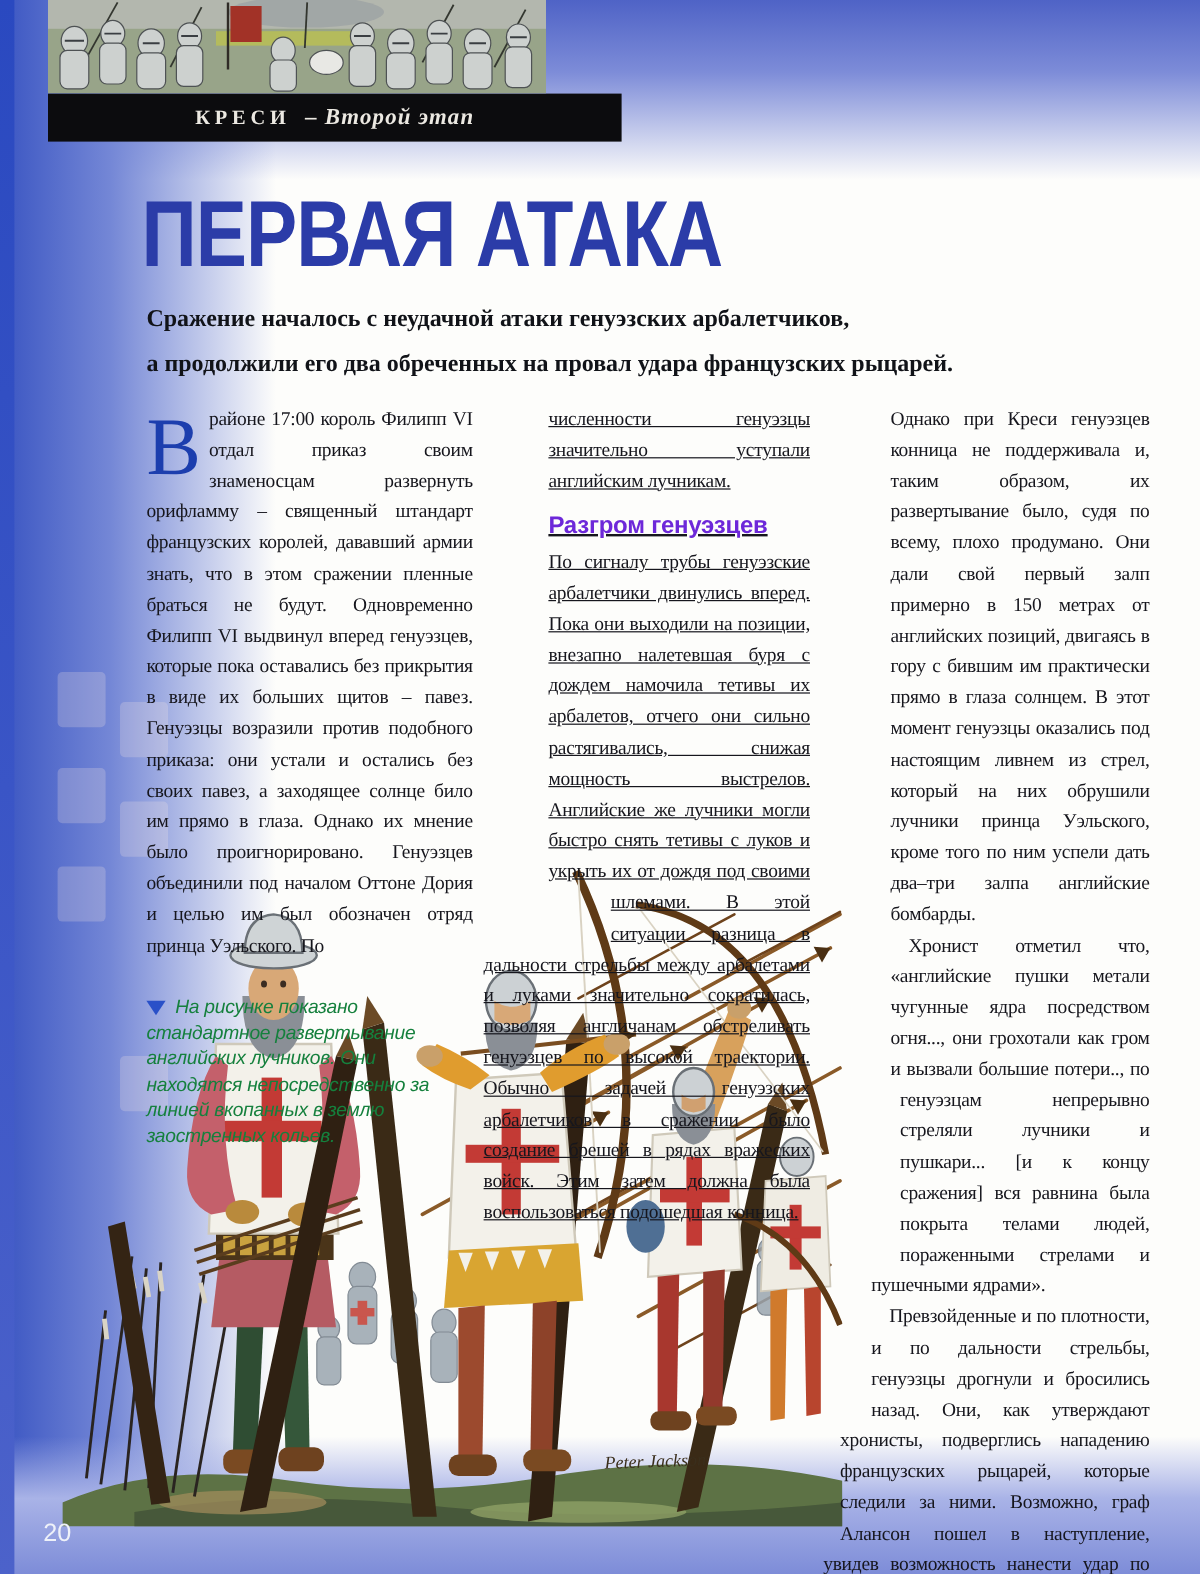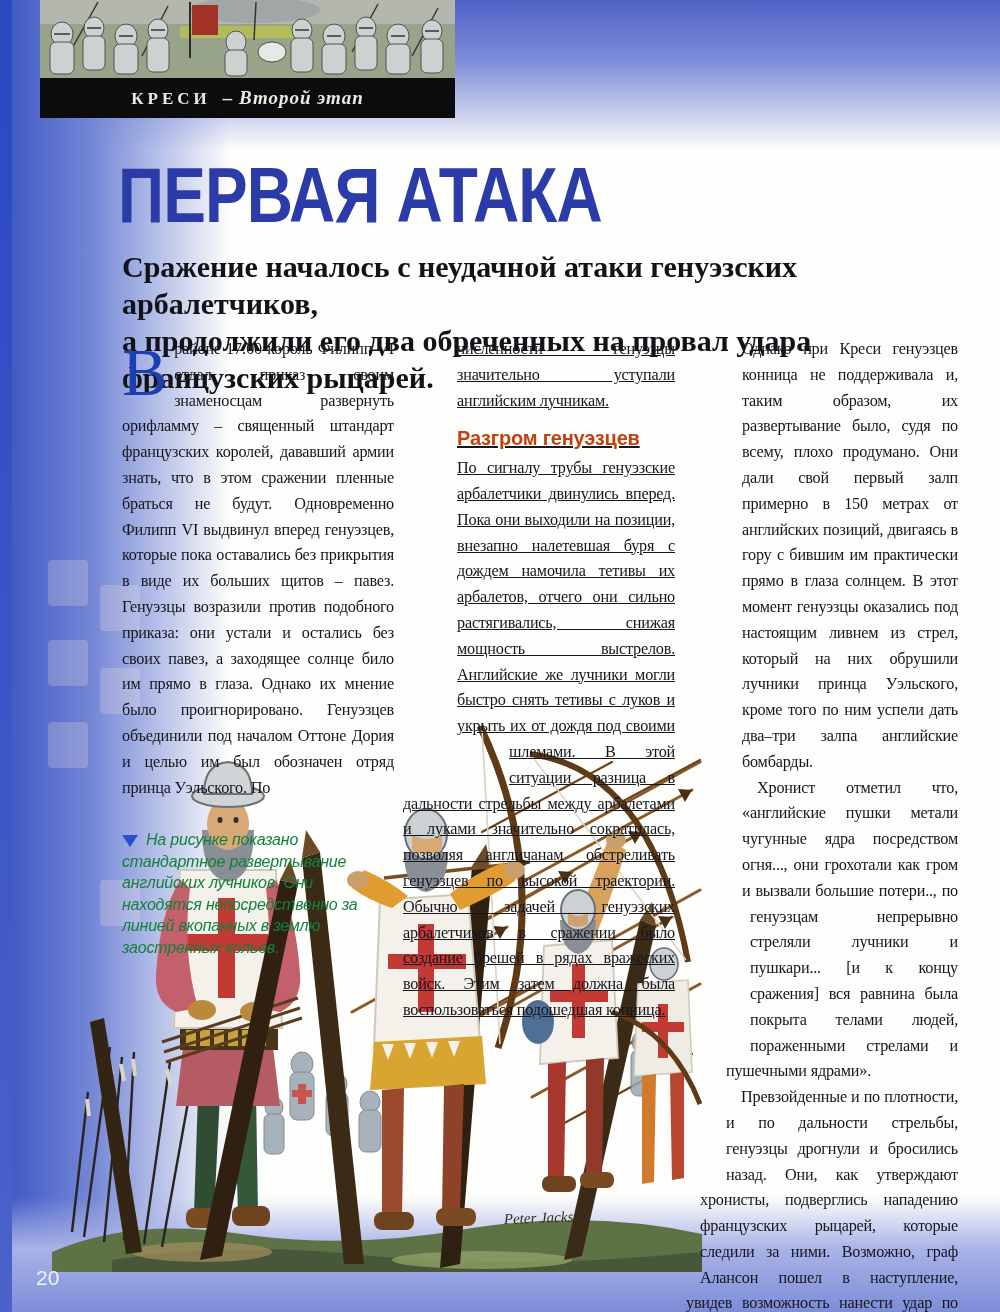--- a/index.html
+++ b/index.html
@@ -22,49 +22,49 @@
   .wm1{left:48px;top:560px;width:40px;height:46px;}
   .wm2{left:100px;top:585px;width:40px;height:46px;}
   .wm3{left:48px;top:640px;width:40px;height:46px;}
   .wm4{left:100px;top:668px;width:40px;height:46px;}
   .wm5{left:48px;top:722px;width:40px;height:46px;}
   .wm6{left:100px;top:880px;width:40px;height:46px;}
 
   
   .banner{position:absolute;left:40px;top:0;width:415px;z-index:3;}
   .banner svg{display:block;}
-  .banner-band{width:415px;height:40px;background:#0c0c0e;display:flex;
+  .banner-band{width:478px;height:40px;background:#0c0c0e;display:flex;
     align-items:center;justify-content:center;padding-right:0;box-sizing:border-box;}
   .banner-label{color:#ece9e2;white-space:nowrap;}
   .banner-label .bl-title{font-family:"Liberation Serif",serif;font-weight:bold;
     font-size:17px;letter-spacing:4px;}
   .banner-label .bl-rest{font-family:"Liberation Serif",serif;font-weight:bold;
     font-style:italic;font-size:19px;margin-left:8px;letter-spacing:1px;}
 
   
   .title{position:absolute;left:118px;top:150px;z-index:3;
     font-family:"Liberation Sans",sans-serif;font-weight:bold;
     font-size:78px;color:#2b3ca8;letter-spacing:-1px;white-space:nowrap;
     transform:scaleX(0.82);transform-origin:left top;}
   .subtitle{position:absolute;left:122px;top:248px;width:870px;z-index:3;
-    font-family:"Liberation Serif",serif;font-weight:bold;font-size:30px;
+    font-family:"Liberation Serif",serif;font-weight:bold;font-size:20px;
     line-height:37px;color:#111318;}
 
   
   .col{position:absolute;top:337px;width:272px;z-index:3;
     font-size:16.2px;line-height:25.8px;color:#16161d;text-align:justify;
     letter-spacing:-0.2px;}
   .col p{margin:0;}
   .col1{left:122px;}
   .col2{left:403px;text-decoration:underline;}
   .col3{left:686px;}
   .dropcap{float:left;font-size:68px;line-height:58px;padding:6px 7px 0 0;
     color:#1c3eae;font-family:"Liberation Serif",serif;}
   .subhead{font-family:"Liberation Sans",sans-serif;font-weight:bold;
-    font-size:20px;color:#c2410c;margin:12px 0 4px 0 !important;text-align:left;}
+    font-size:20px;color:#6d28d9;margin:12px 0 4px 0 !important;text-align:left;}
   .indent{text-indent:15px;}
   .caption{margin-top:28px !important;font-family:"Liberation Sans",sans-serif;
     font-style:italic;font-size:16px;line-height:21.5px;color:#15803d;
     text-align:left;width:258px;}
   .tri{display:inline-block;width:0;height:0;border-left:8px solid transparent;
     border-right:8px solid transparent;border-top:12px solid #2950c8;
     margin-right:8px;position:relative;top:2px;}
   
   .sp{float:left;clear:left;}
   .sp-c2a{margin-top:382px;width:54px;height:26px;}

